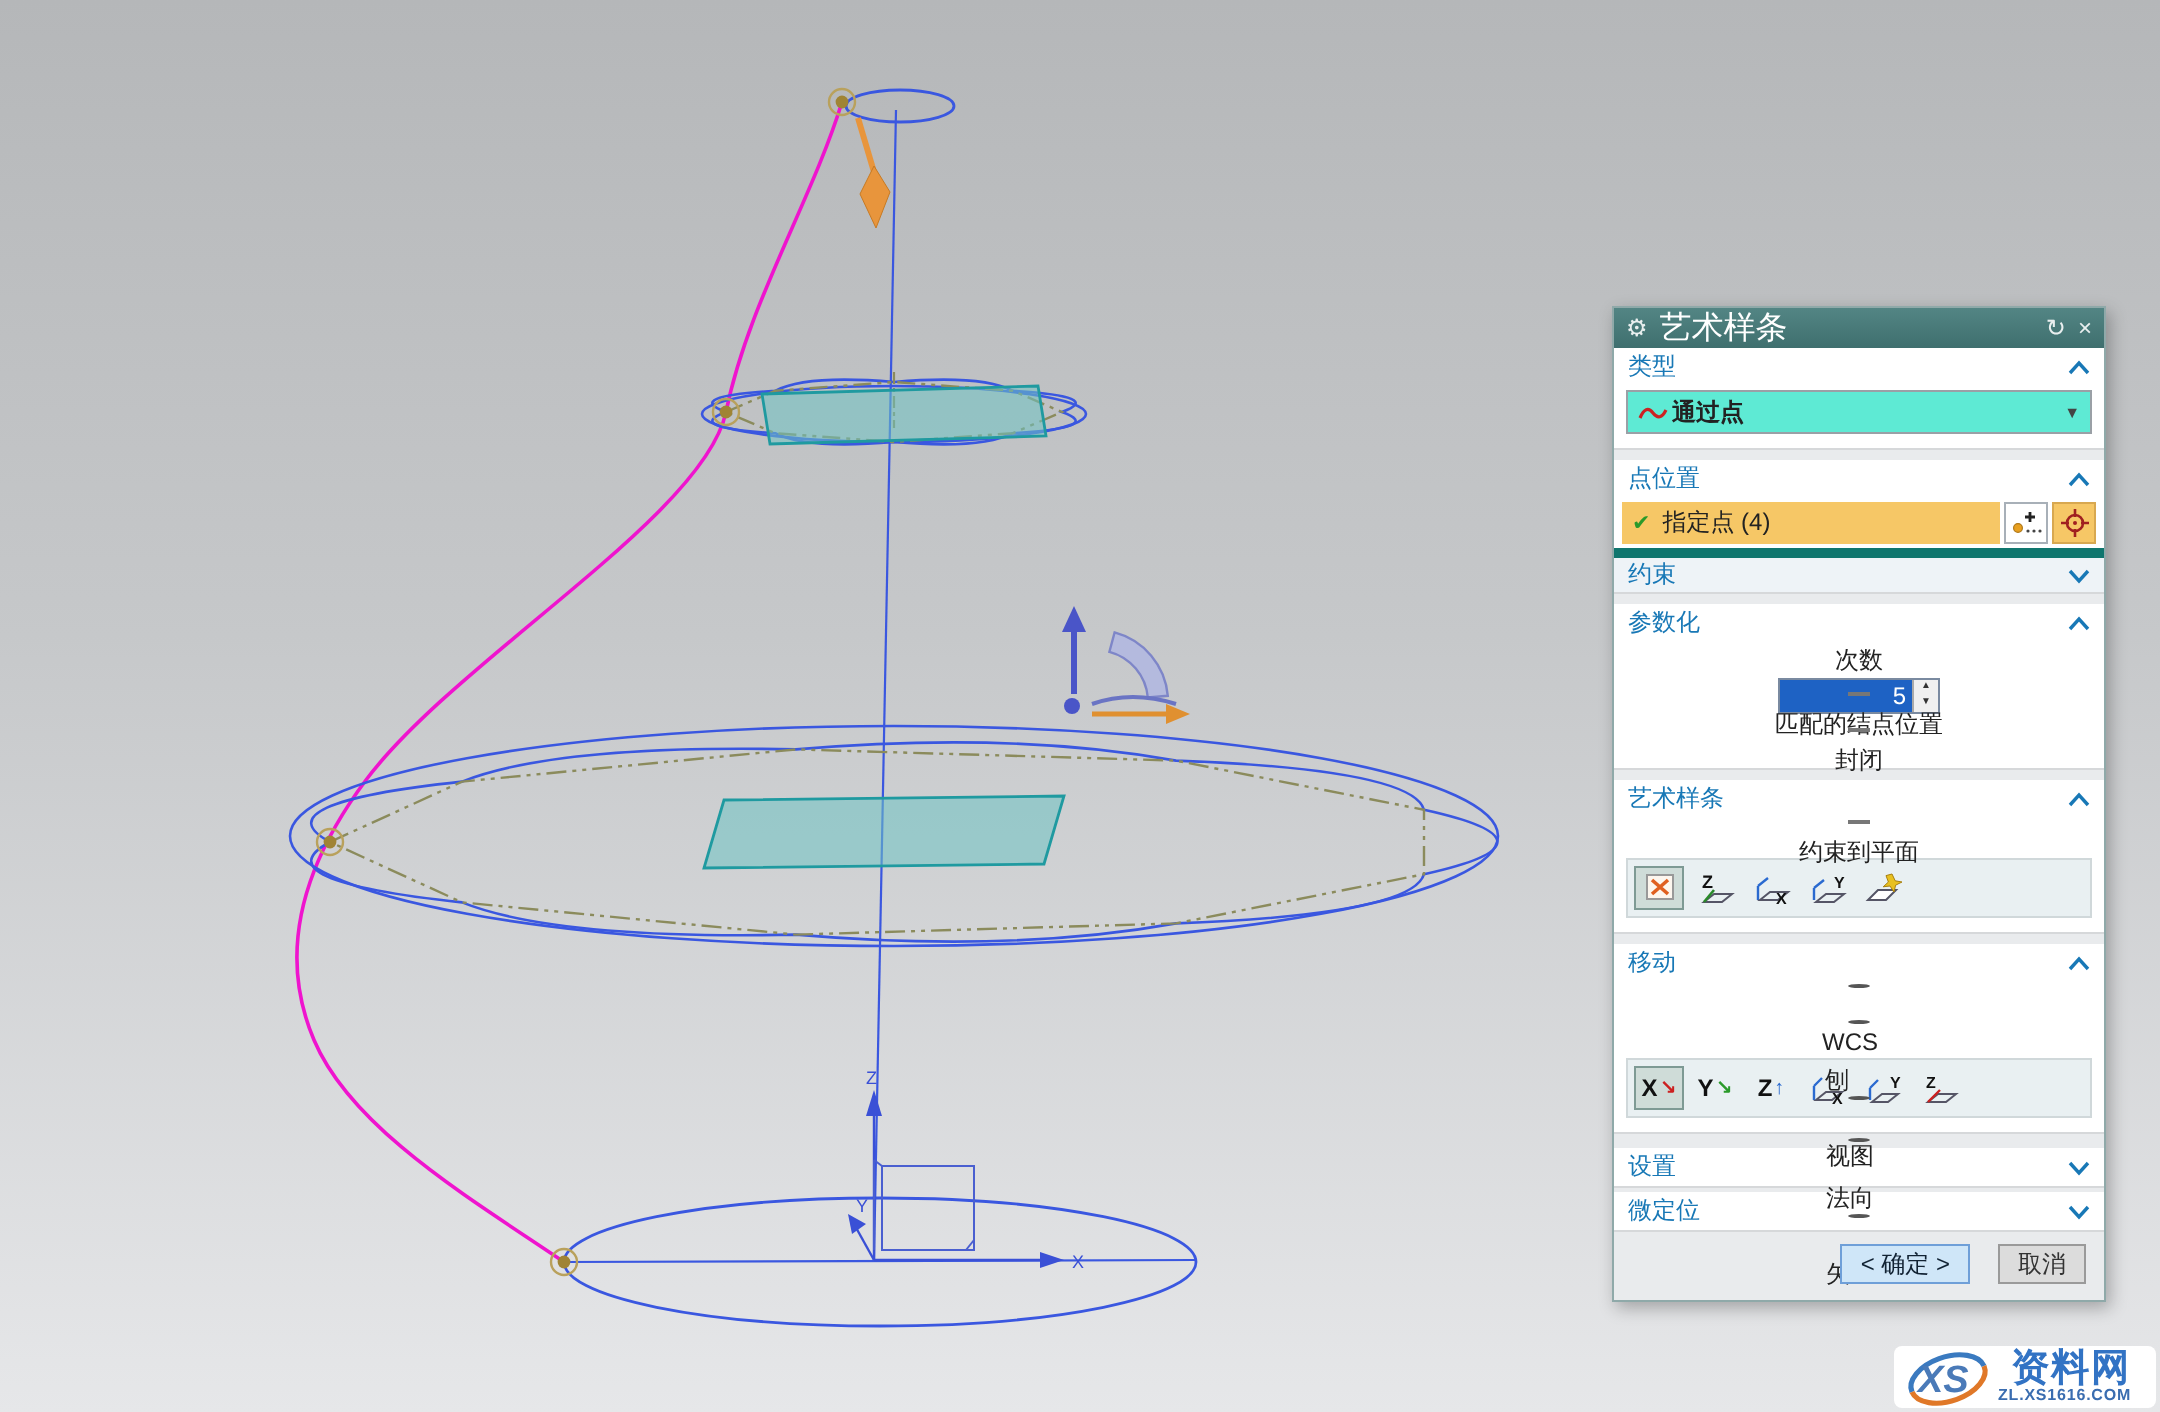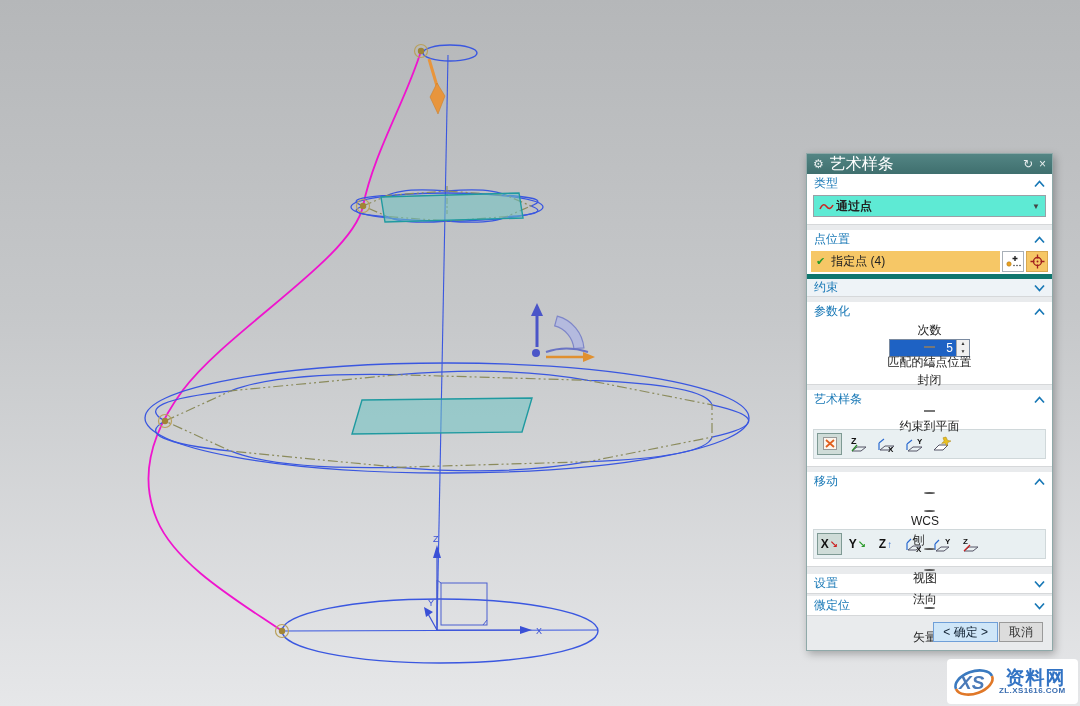--- a/index.html
+++ b/index.html
@@ -49,27 +49,27 @@
   .tool{width:25px;height:22px;display:flex;align-items:center;justify-content:center;
         box-sizing:border-box;gap:1px;}
   .tool.selected{background:#cfdcd8;border:1px solid #7e9a94;}
   .tool .ltr{font-weight:bold;font-size:12px;color:#111;}
   .tool .arr{font-size:10px;font-weight:bold;}
   .radio-row{gap:20px;height:16px;}
   .radio{width:11px;height:11px;border:1px solid #555;border-radius:50%;background:#fff;
          position:relative;box-sizing:border-box;}
   .radio.on::after{content:"";position:absolute;inset:2px;border-radius:50%;background:#111;}
   .rlabel{margin-right:9px;}
-  .btnrow{display:flex;justify-content:flex-end;gap:1px;padding:6px 9px 8px;background:#e9ebed;}
+  .btnrow{display:flex;justify-content:flex-end;gap:14px;padding:6px 9px 8px;background:#e9ebed;}
   .btn{height:20px;padding:0 9px;display:flex;align-items:center;font-size:12px;box-sizing:border-box;}
   .btn.ok{background:#cfe6f8;border:1px solid #6f9fd8;color:#123;}
   .btn.cancel{background:#dcdcdc;border:1px solid #9a9a9a;color:#333;}
 
   
-  .watermark{position:absolute;right:2px;bottom:2px;width:131px;height:45px;background:#fff;
+  .watermark{position:absolute;right:2px;bottom:2px;width:131px;height:31px;background:#fff;
              border-radius:4px;display:flex;align-items:center;padding:1px 4px;gap:2px;box-sizing:border-box;}
   .wm-text{display:flex;flex-direction:column;align-items:flex-end;line-height:1;}
   .wm-name{font-size:19px;font-weight:bold;color:#3273c4;letter-spacing:1px;}
   .wm-url{font-size:8px;font-weight:bold;color:#3a6db0;letter-spacing:.4px;margin-top:0;}
 </style>
 </head>
 <body>
 
 <svg class="scene" width="1080" height="706" viewBox="0 0 1080 706">
 

